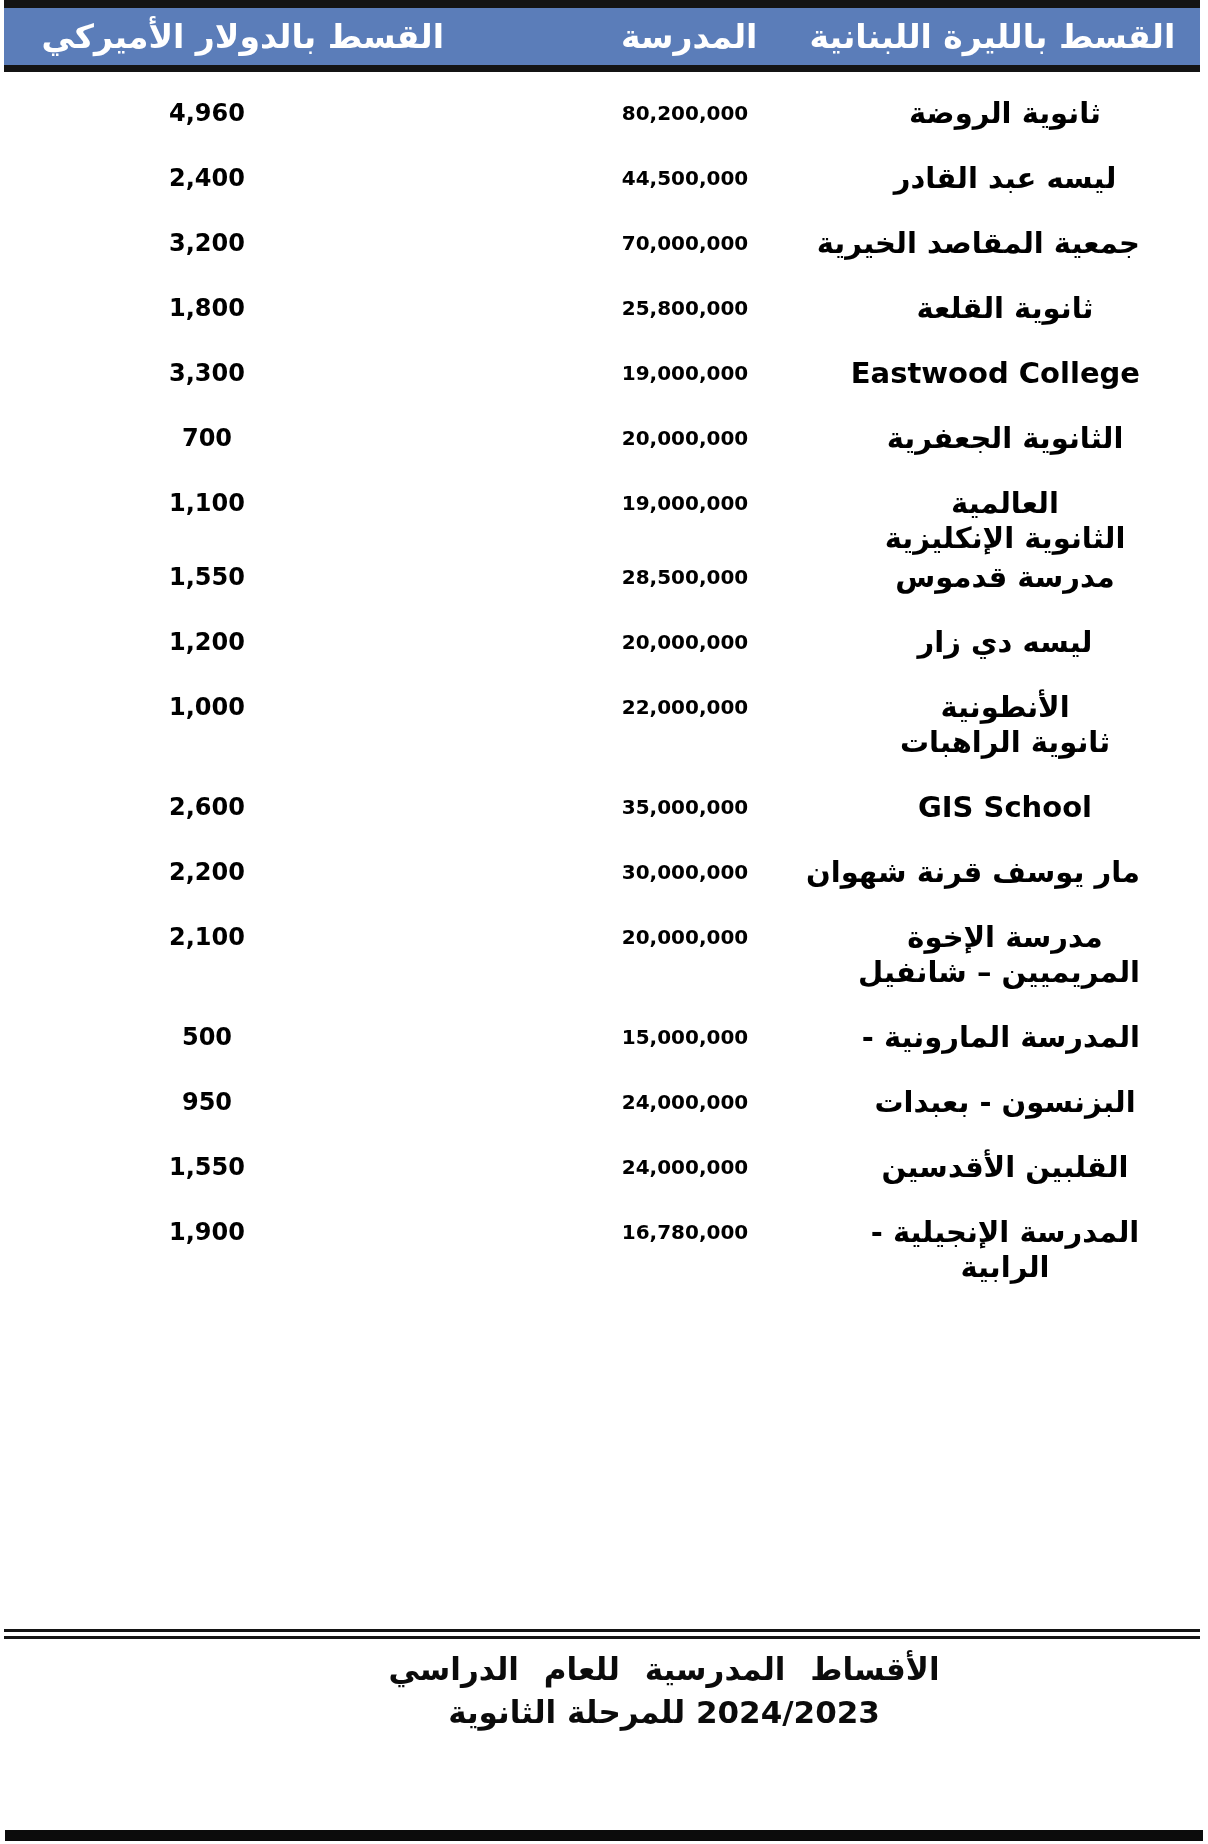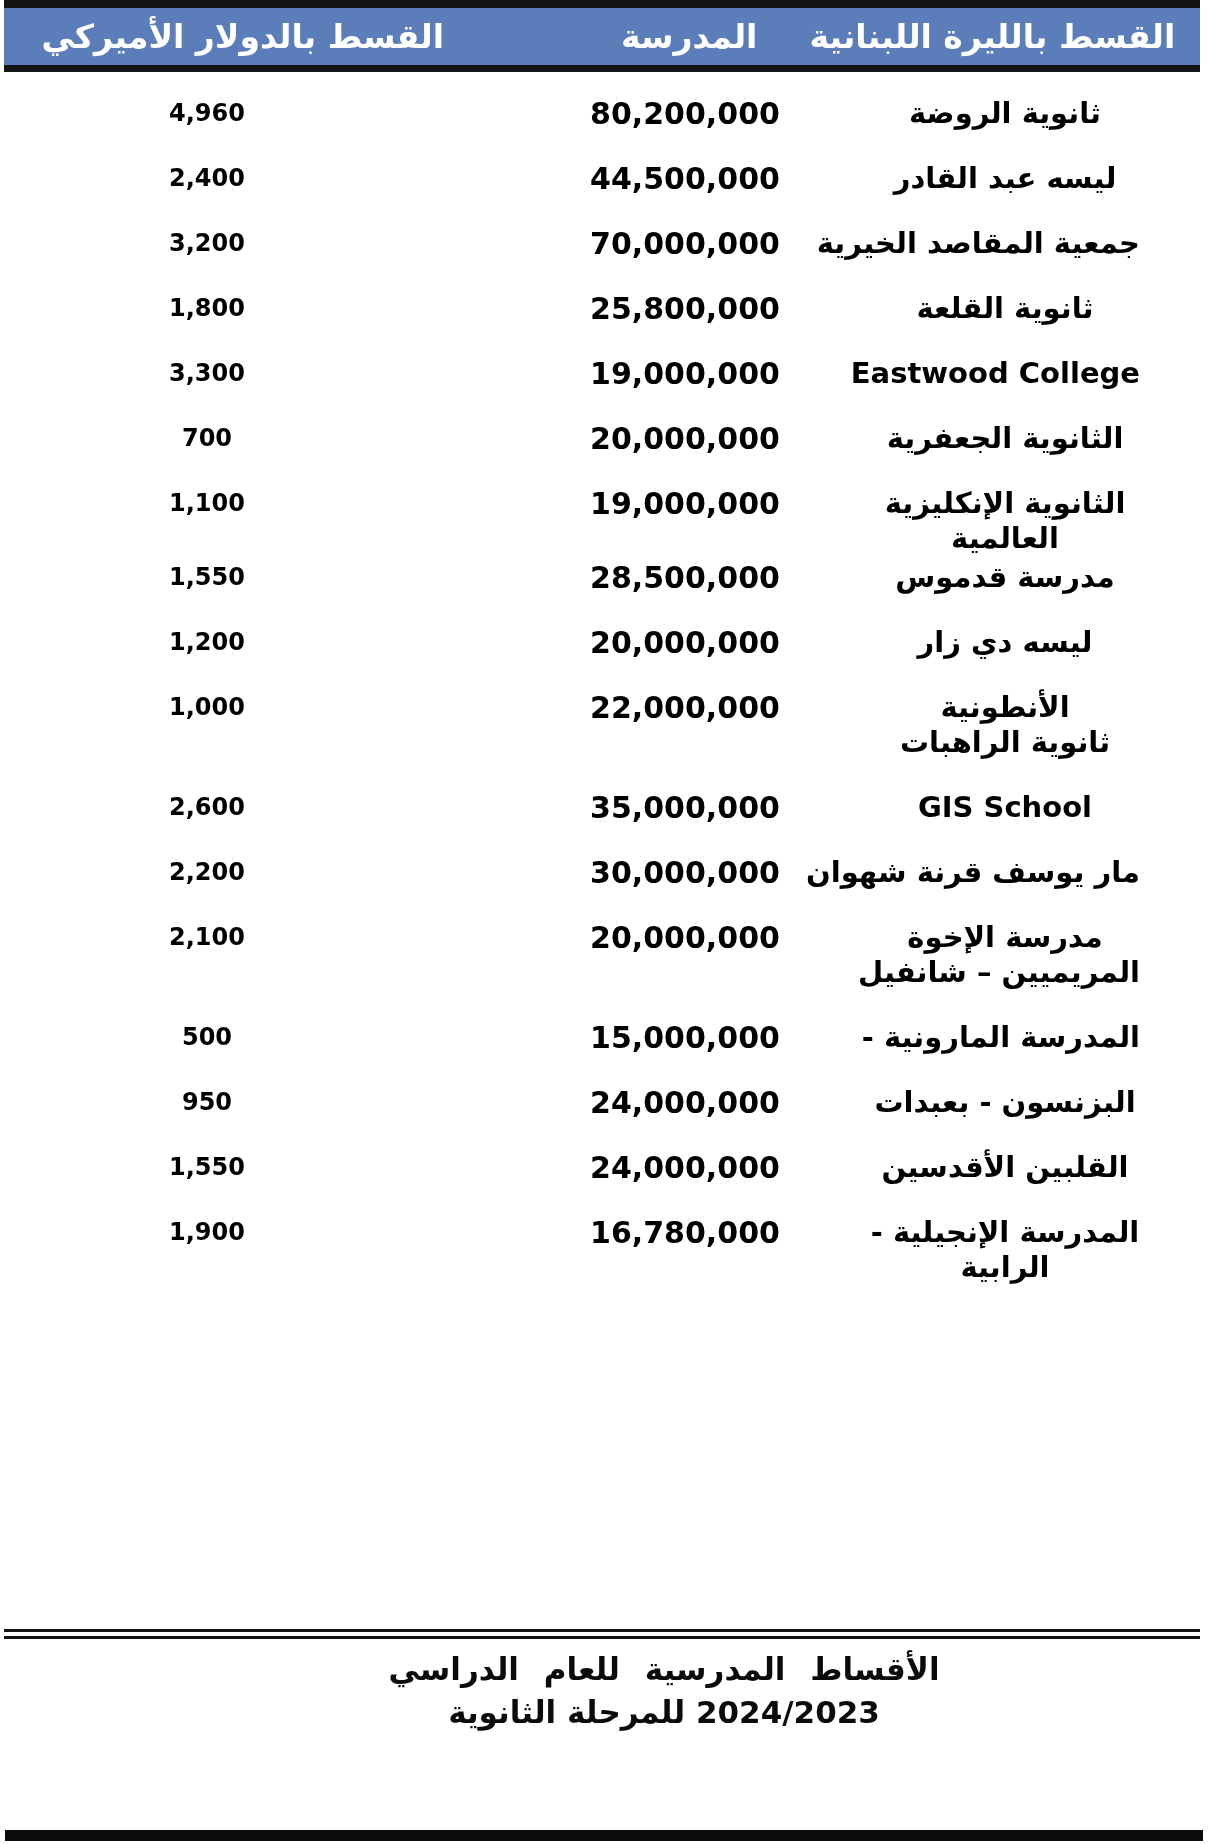--- a/index.html
+++ b/index.html
@@ -33,21 +33,21 @@
     display:grid;direction:rtl;
     grid-template-columns:330px 370px 406px; 
     align-items:start;
     margin-bottom:30px;
   }
   .row.tight{margin-bottom:4px;}
   .cell{font-weight:bold;line-height:35px;text-align:center;}
   .c-school{font-size:29px;box-sizing:border-box;padding-left:0;padding-right:0;}
   .c-school .line{white-space:nowrap;padding-left:0;}
   .c-school{padding-right:60px;} 
-  .c-lbp{font-size:30px;white-space:nowrap;}
+  .c-lbp{font-size:20px;white-space:nowrap;}
   .c-usd{font-size:24px;white-space:nowrap;box-sizing:border-box;padding-right:180px;}
 
   
   .caption-section{margin-top:344px;}
   .double-rule{height:4px;border-top:3px solid #141414;border-bottom:3px solid #141414;}
   .caption{
     direction:rtl;text-align:center;position:relative;left:62px;
     padding-top:9px;font-weight:bold;font-size:31px;line-height:43px;color:#0b0b0b;
   }
   .caption .cap1{word-spacing:14px;white-space:nowrap;}
@@ -119,22 +119,22 @@
       <div class="cell c-school">
         <div class="line">الثانوية الجعفرية</div>
         <div class="line"></div>
       </div>
       <div class="cell c-lbp">20,000,000</div>
       <div class="cell c-usd">700</div>
     </div>
 
     <div class="row tight">
       <div class="cell c-school">
+        <div class="line">العالمية</div>
         <div class="line">الثانوية الإنكليزية</div>
-        <div class="line">العالمية</div>
       </div>
       <div class="cell c-lbp">19,000,000</div>
       <div class="cell c-usd">1,100</div>
     </div>
 
     <div class="row">
       <div class="cell c-school">
         <div class="line">مدرسة قدموس</div>
         <div class="line"></div>
       </div>

